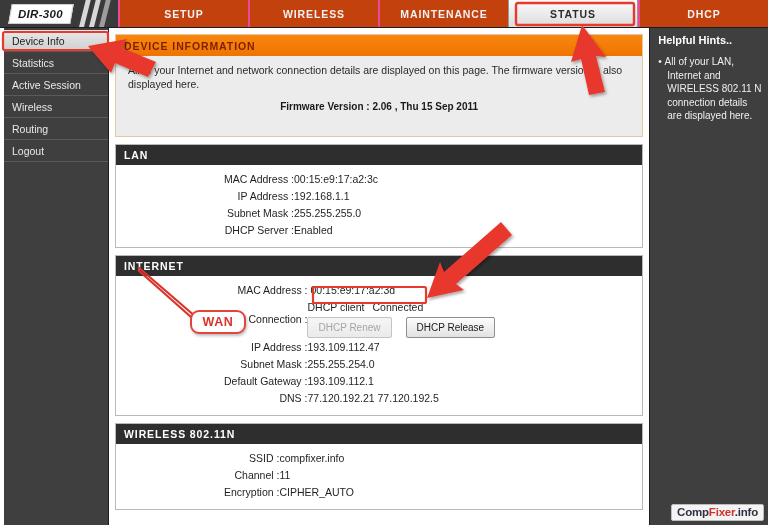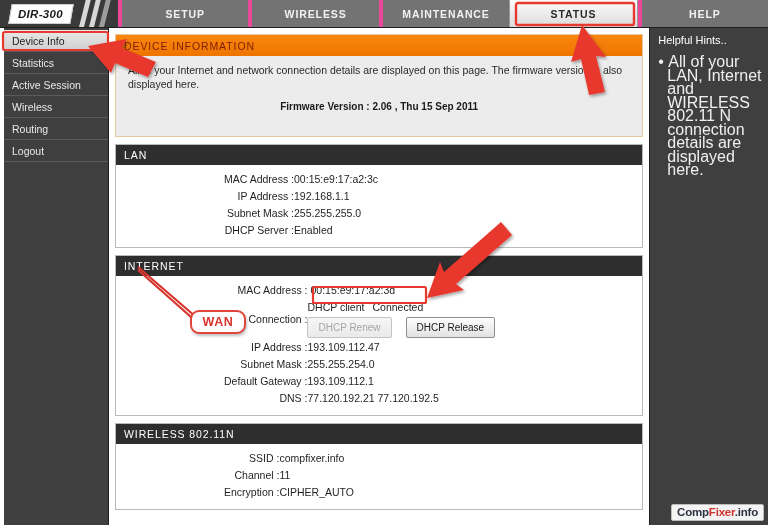--- a/index.html
+++ b/index.html
@@ -60,22 +60,22 @@
 
   .navtab {
     flex: 1 1 0;
     display: flex;
     align-items: center;
     justify-content: center;
     color: #f2f2f2;
     font-size: 10.5px;
     font-weight: bold;
     letter-spacing: 0.9px;
-    border-left: 4px solid #ec4899;
-    background: #737373;
+    border-left: 2px solid #ec4899;
+    background: #c2410c;
     cursor: pointer;
     user-select: none;
   }
   .navtab.active {
     background: linear-gradient(#fbfbfb, #dcdcdc);
     color: #2b2b2b;
     border-left: 1px solid #9a9a9a;
     border-right: 1px solid #9a9a9a;
   }
 
@@ -126,21 +126,21 @@
     background: #ffffff;
   }
   .panel.device {
     border: 1px solid #e3c9a0;
   }
   .panel-head {
     height: 20px;
     background: #2e2e2e;
     color: #ffffff;
     font-size: 10.5px;
-    font-weight: normal;
+    font-weight: bold;
     letter-spacing: 0.9px;
     display: flex;
     align-items: center;
     padding-left: 8px;
   }
   .panel-head.orange {
     background: #f47b0a;
     background: linear-gradient(#f9860f, #ef7400);
     color: #7d1f05;
     height: 21px;
@@ -222,26 +222,26 @@
   
   .hints {
     width: 135px;
     background: #3f3f3f;
     color: #f0f0f0;
     padding: 6px 8px 0 8px;
     position: relative;
   }
   .hints-title {
     font-size: 11px;
-    font-weight: normal;
+    font-weight: bold;
     color: #ffffff;
     margin-bottom: 9px;
   }
   .hint-item {
-    font-size: 16px;
+    font-size: 10px;
     line-height: 13.5px;
     color: #efefef;
     padding-left: 9px;
     text-indent: -9px;
   }
   .hint-item:before { content: "\2022\00a0"; }
 
   
   .watermark {
     position: absolute;
@@ -288,21 +288,21 @@
     <div class="logo-cell">
       <div class="logo-plate"><span>DIR-300</span></div>
       <div class="logo-slash s1"></div>
       <div class="logo-slash s2"></div>
       <div class="logo-slash s3"></div>
     </div>
     <div class="navtab">SETUP</div>
     <div class="navtab">WIRELESS</div>
     <div class="navtab">MAINTENANCE</div>
     <div class="navtab active">STATUS</div>
-    <div class="navtab">HELP</div>
+    <div class="navtab">DHCP</div>
   </div>
 
   <div class="bodyrow">
 
     <div class="sidebar">
       <div class="side-item active">Device Info</div>
       <div class="side-item">Statistics</div>
       <div class="side-item">Active Session</div>
       <div class="side-item">Wireless</div>
       <div class="side-item">Routing</div>

